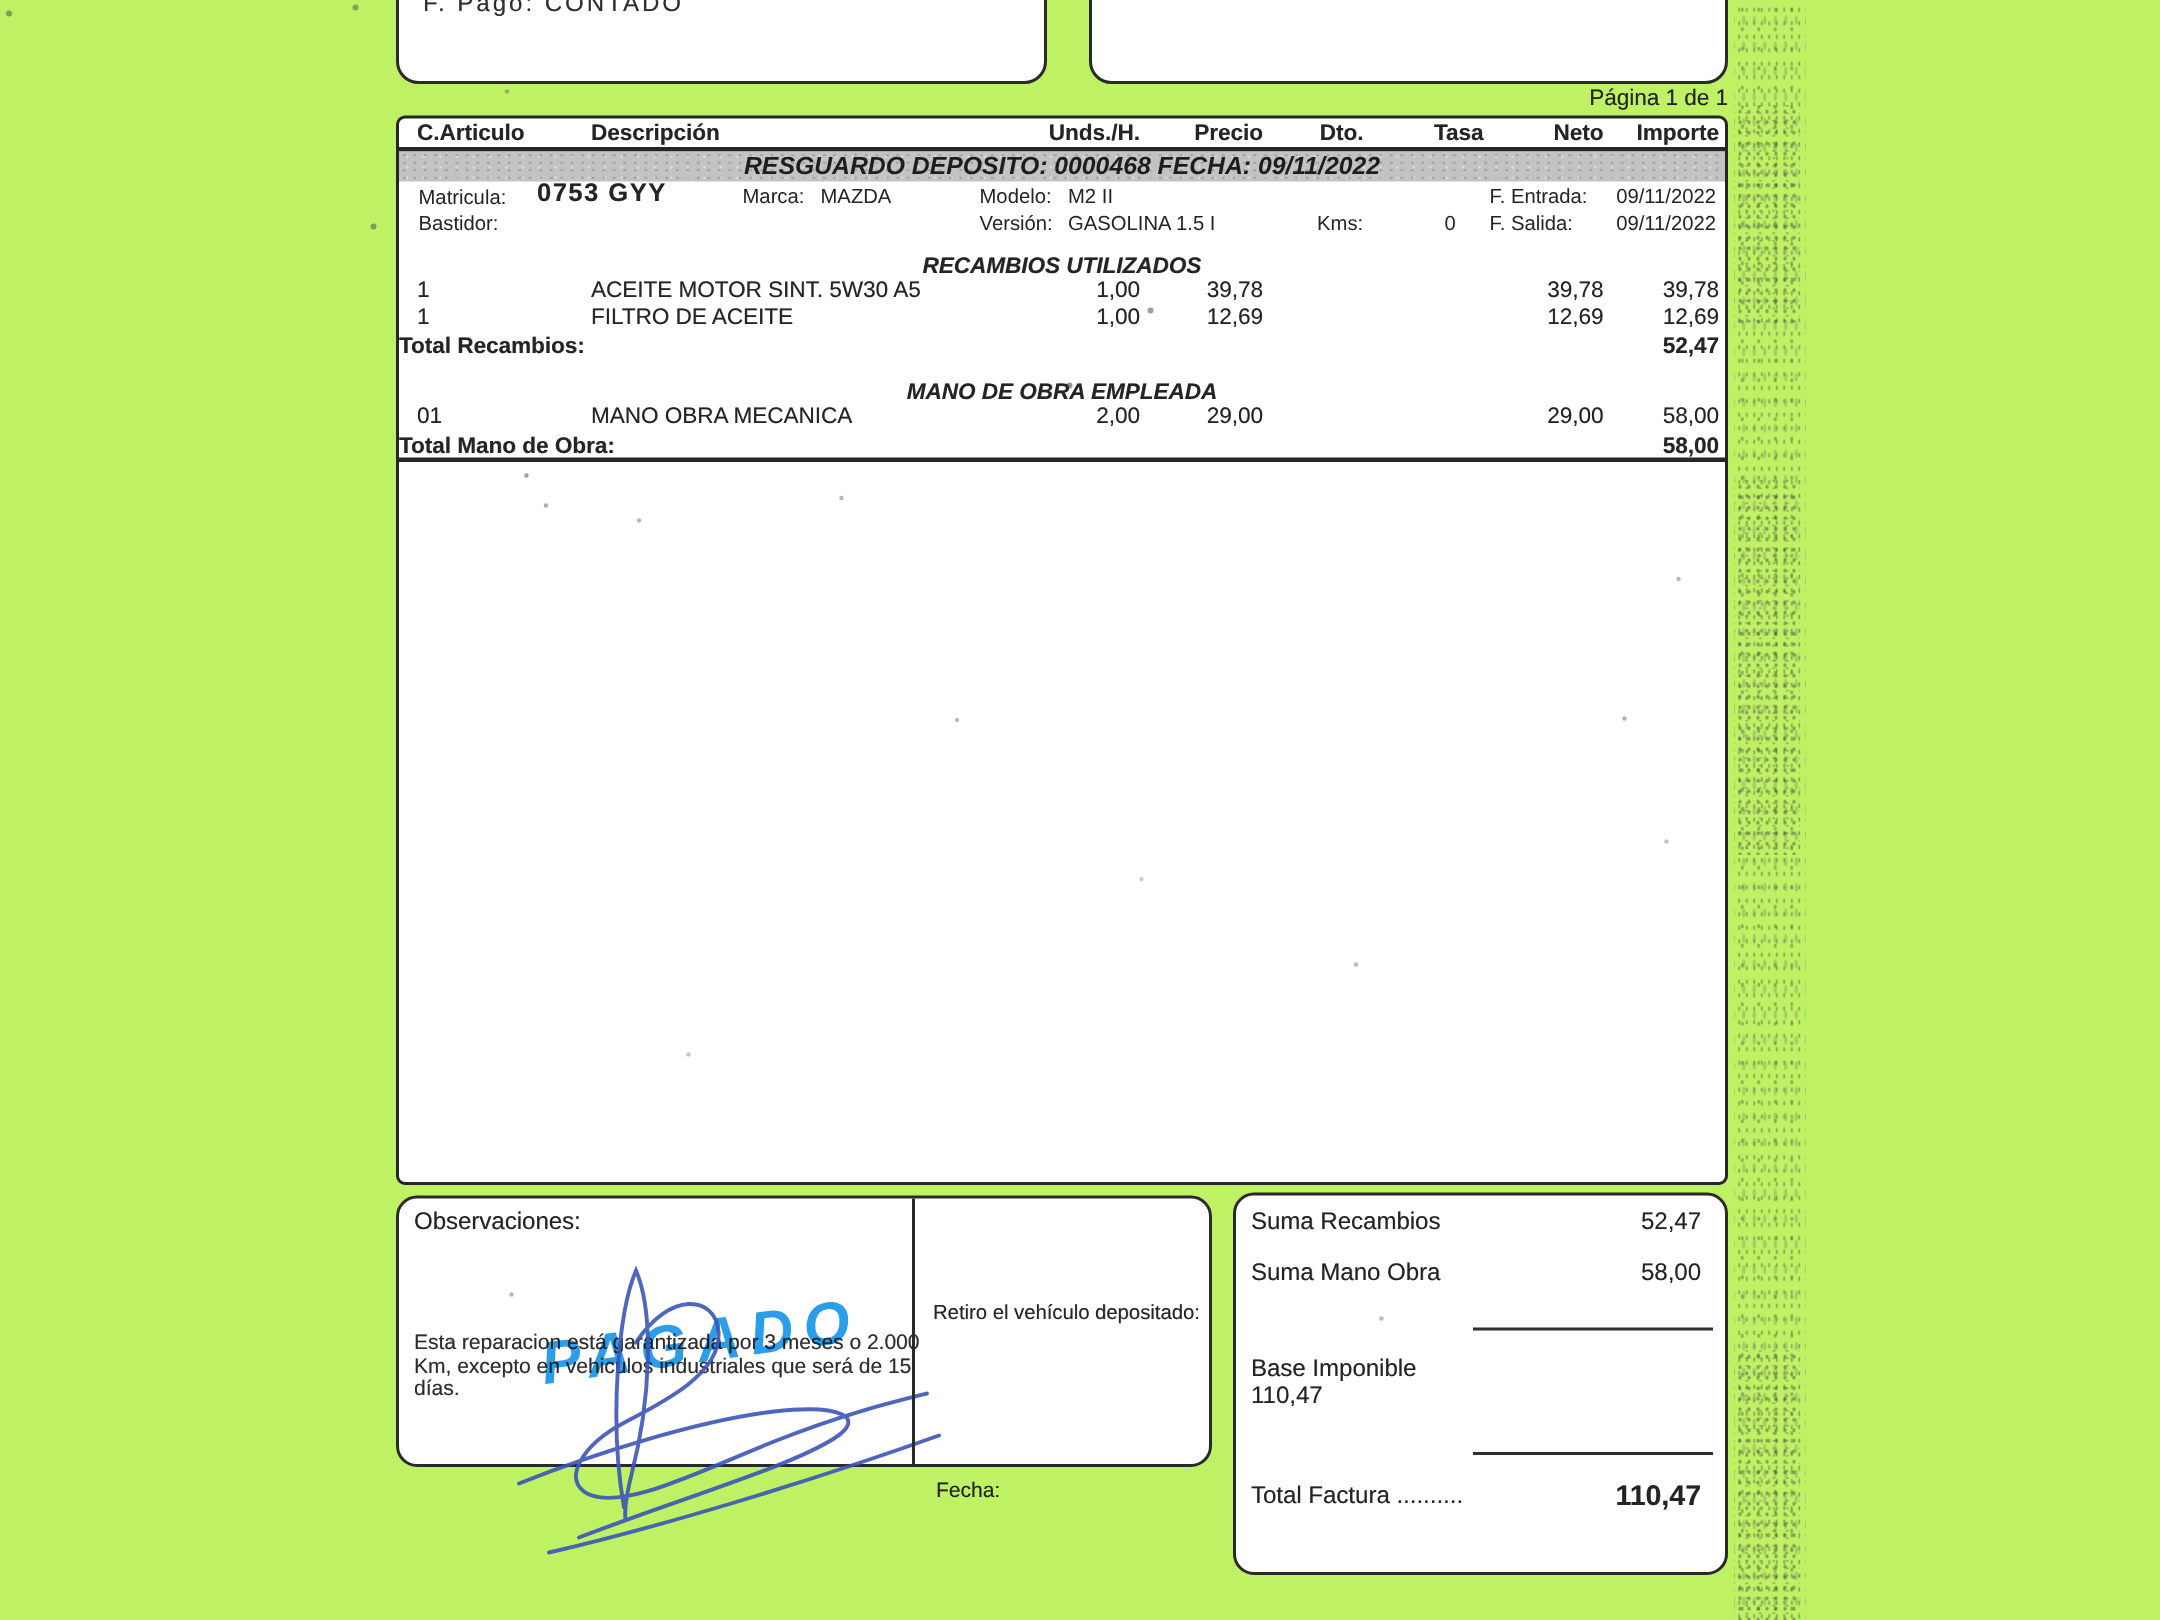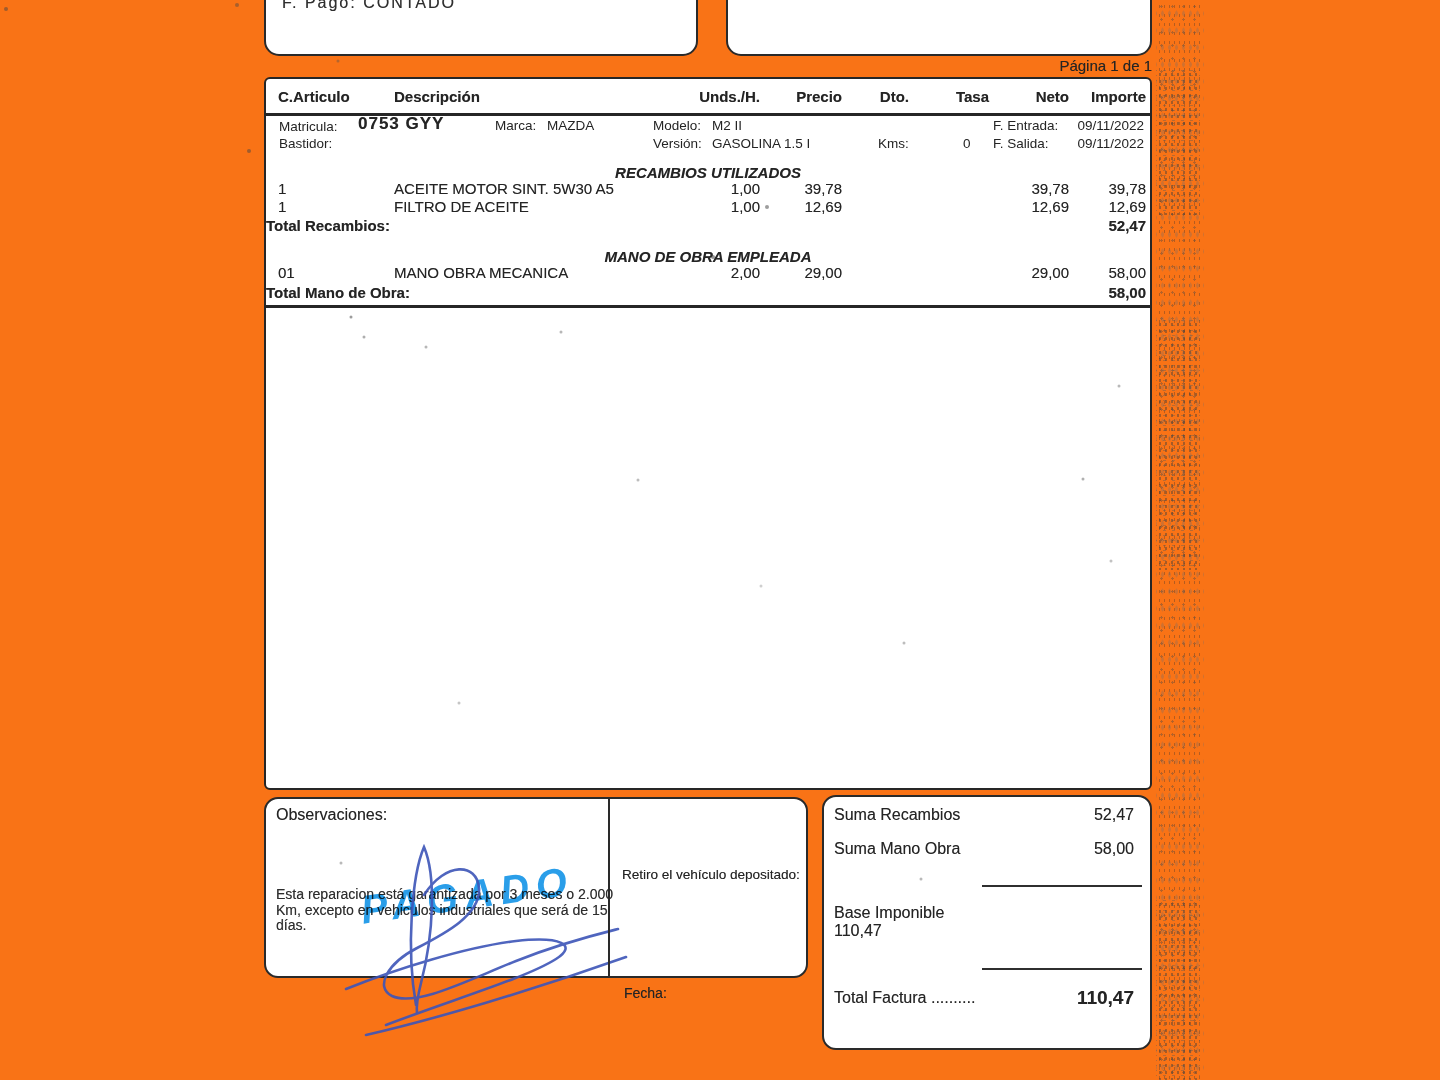--- a/index.html
+++ b/index.html
@@ -1,35 +1,35 @@
 <!DOCTYPE html>
 <html><head>
 <meta charset="utf-8">
 <style>
   * { margin:0; padding:0; box-sizing:border-box; }
   html,body { background:#ffffff; }
   .page {
     position:relative; width:1440px; height:1080px; overflow:hidden;
-    background:#f97316; color:#242424;
+    background:#bef264; color:#242424;
     font-family:"Liberation Sans", sans-serif;
   }
   .scantext { text-shadow:0.2px 0.2px 0.4px rgba(40,40,40,0.45); }
 
   
   .box { position:absolute; border:2px solid #2a2a2a; border-radius:15px; background:#fff; }
   .fpago-box { left:264px; top:-30px; width:434px; height:86px; }
   .fpago-text { position:absolute; left:16px; top:22px; font-size:16px; letter-spacing:2px; color:#2e2e2e; }
   .box2 { left:726px; top:-30px; width:426px; height:86px; }
   .page-label { position:absolute; left:1000px; top:57px; width:152px; text-align:right; font-size:15px; }
 
   
   .doc-table { position:absolute; left:264px; top:77px; width:888px; height:713px;
     border:2px solid #262626; border-radius:6px; background:#fff; }
   .tgrid { display:grid; grid-template-columns:118px 268px 108px 82px 67px 80px 80px 1fr; align-items:center; }
-  .thead { height:37px; font-weight:bold; font-size:15px; border-bottom:3px solid #262626; }
+  .thead { height:22px; font-weight:bold; font-size:15px; border-bottom:3px solid #262626; }
   .thead .c1 { padding-left:12px; }
   .thead .c2 { padding-left:10px; }
   .num { text-align:right; }
   .c8 { padding-right:4px; }
   .title-band { height:20px; line-height:20px; text-align:center; font-weight:700; font-style:italic; font-size:16.5px;
     color:#1d1d1d; background-color:#c3c3c3;
     background-image: radial-gradient(rgba(70,70,70,.28) 1px, transparent 1.3px),
                       radial-gradient(rgba(255,255,255,.45) 1px, transparent 1.2px);
     background-size:7px 5px, 11px 7px; }
   .vrow { position:relative; height:19px; font-size:13.5px; }
@@ -114,20 +114,21 @@
       <div class="c1">C.Articulo</div>
       <div class="c2">Descripción</div>
       <div class="num">Unds./H.</div>
       <div class="num">Precio</div>
       <div class="num">Dto.</div>
       <div class="num">Tasa</div>
       <div class="num">Neto</div>
       <div class="num c8">Importe</div>
     </div>
 
+    <div class="title-band">RESGUARDO DEPOSITO: 0000468 FECHA: 09/11/2022</div>
 
     <div class="vrow">
       <span style="left:13px; top:3px;">Matricula:</span>
       <span class="plate scantext" style="left:92px;">0753 GYY</span>
       <span style="left:229px; top:2px;">Marca:</span>
       <span style="left:281px; top:2px;">MAZDA</span>
       <span style="left:387px; top:2px;">Modelo:</span>
       <span style="left:446px; top:2px;">M2 II</span>
       <span style="left:727px; top:2px;">F. Entrada:</span>
       <span style="right:6px; top:2px;">09/11/2022</span>

